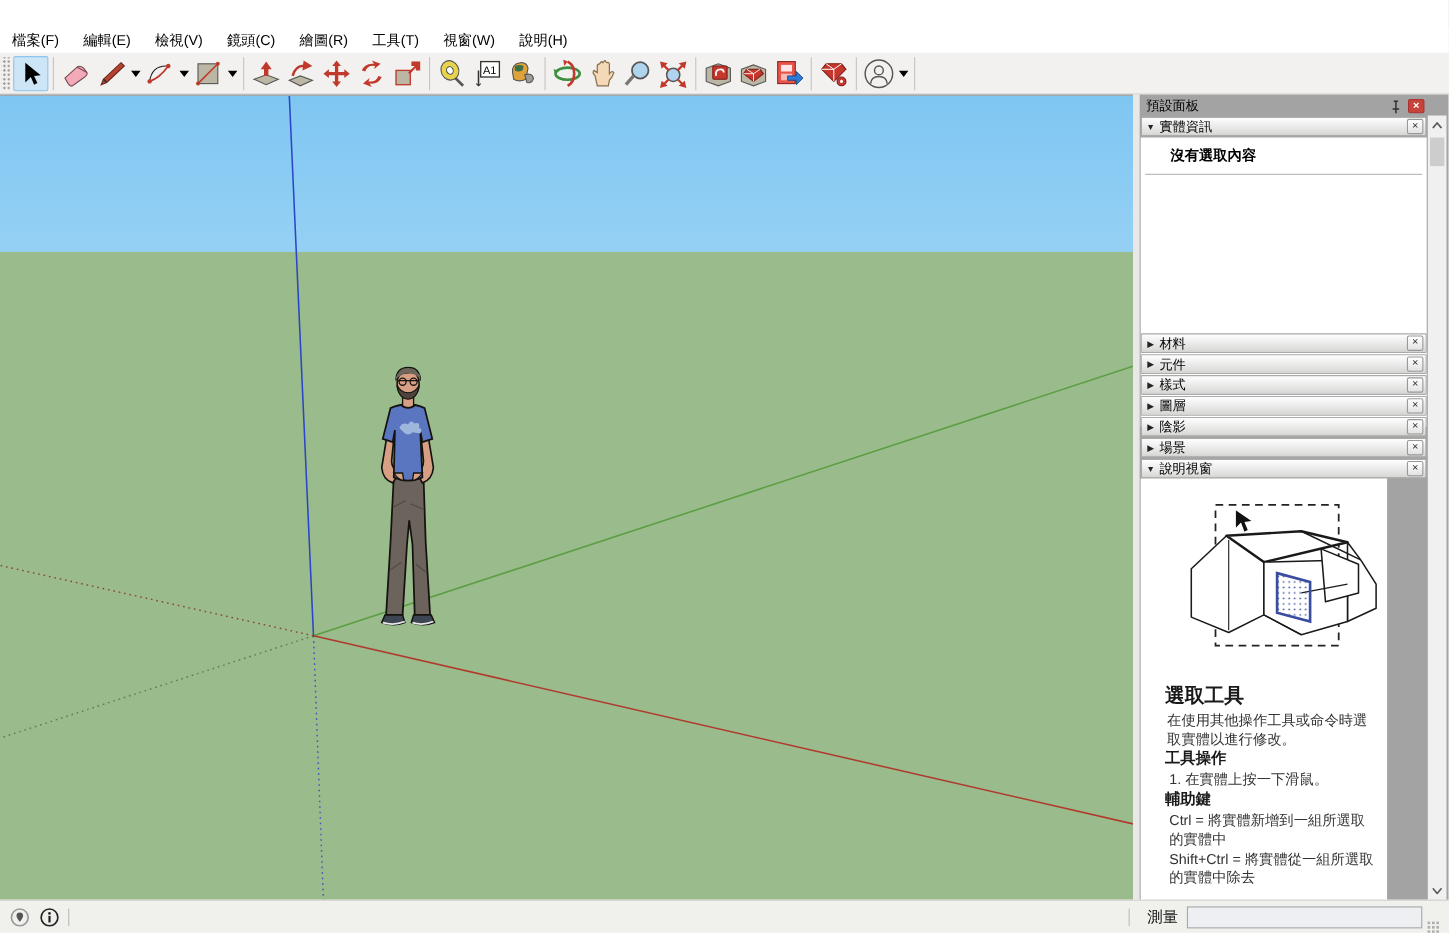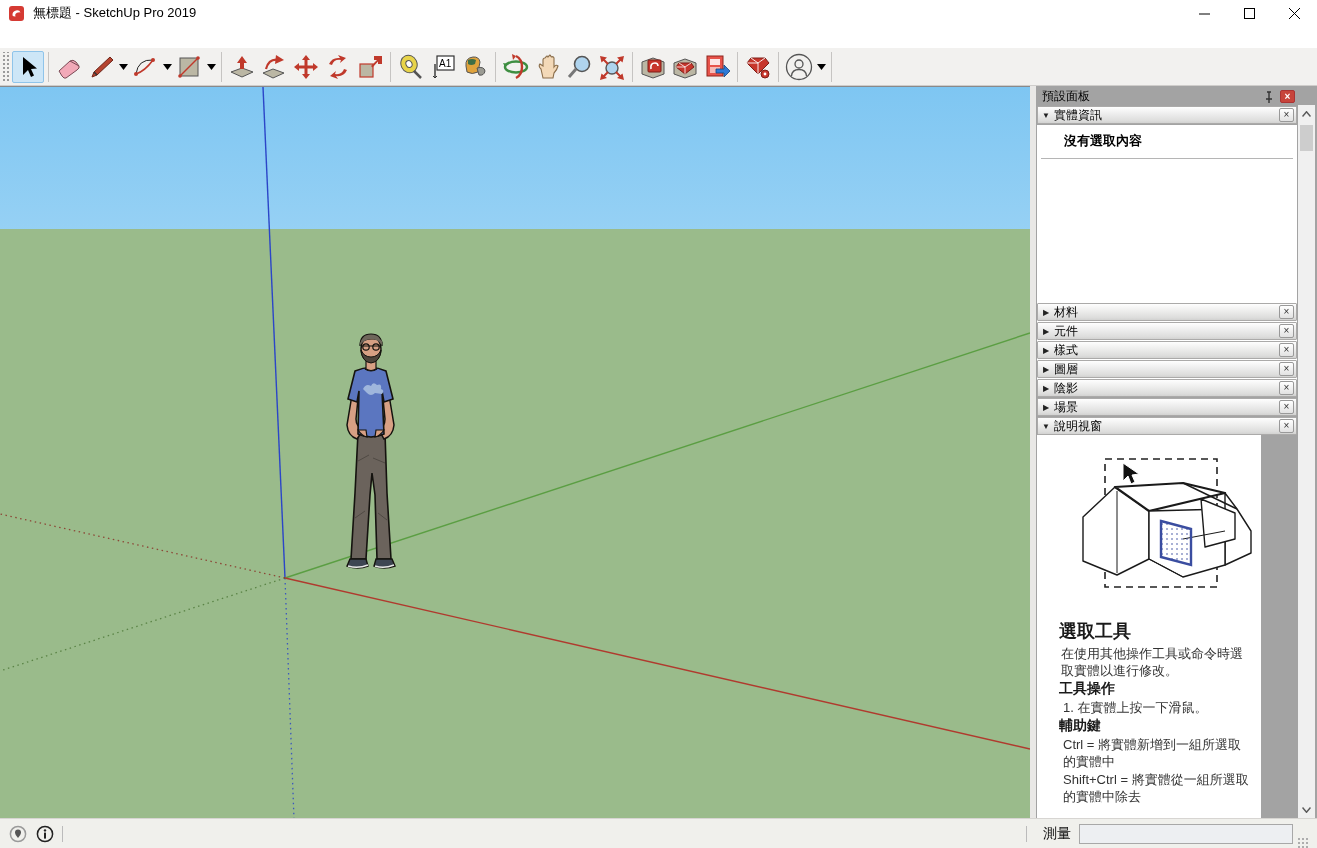--- a/index.html
+++ b/index.html
@@ -87,46 +87,31 @@
   .measure-input { width:214px; height:20px; background:#EDEFF2; border:1px solid #A8A8A8;
     font-size:12px; padding:0 4px; }
   .grip { width:12px; height:12px; margin-left:4px; align-self:flex-end;
     background-image:radial-gradient(#ADADAD 1.2px, transparent 1.4px); background-size:4px 4px; }
 </style>
 </head>
 <body>
 
 <div id="app">
 
-  <div class="titlebar">
-    <div class="app-logo">
-      <svg width="15" height="15" viewBox="0 0 15 15">
-          <path d="M3.5,9.5 Q3,5.5 7,4.5 Q10.5,3.8 11.5,6.5 Q10,5.8 8,6.8 Q5.5,8 6.5,10.5 Q4.2,10.6 3.5,9.5 Z" fill="#fff"></path>
-        </svg>
-    </div>
-    <span class="title-text">無標題 - SketchUp Pro 2019</span>
-    <div class="win-btns">
-      <div class="win-btn">
-        <svg width="11" height="11" viewBox="0 0 11 11">
-            <line x1="0" y1="6" x2="11" y2="6" stroke="#000" stroke-width="1"></line>
-          </svg>
-      </div>
-      <div class="win-btn">
-        <svg width="11" height="11" viewBox="0 0 11 11">
-            <rect x="0.5" y="0.5" width="10" height="10" fill="none" stroke="#000" stroke-width="1"></rect>
-          </svg>
-      </div>
-      <div class="win-btn">
-        <svg width="11" height="11" viewBox="0 0 11 11">
-            <path d="M0,0 L11,11 M11,0 L0,11" stroke="#000" stroke-width="1"></path>
-          </svg>
-      </div>
-    </div>
+
+  <div class="menubar">
+    <span class="menu-item">檔案(F)</span>
+    <span class="menu-item">編輯(E)</span>
+    <span class="menu-item">檢視(V)</span>
+    <span class="menu-item">鏡頭(C)</span>
+    <span class="menu-item">繪圖(R)</span>
+    <span class="menu-item">工具(T)</span>
+    <span class="menu-item">視窗(W)</span>
+    <span class="menu-item">說明(H)</span>
   </div>
-
 
   <div class="toolbar">
     <div class="tb-handle"></div>
 
     <div class="tb-btn active">
       <svg width="24" height="24" viewBox="0 0 24 24">
           <path d="M7,2 L7,20 L12,15 L15,22 L18,20.5 L15,14 L21,13.5 Z" fill="#000"></path>
         </svg>
     </div>
     <div class="tb-sep"></div>

